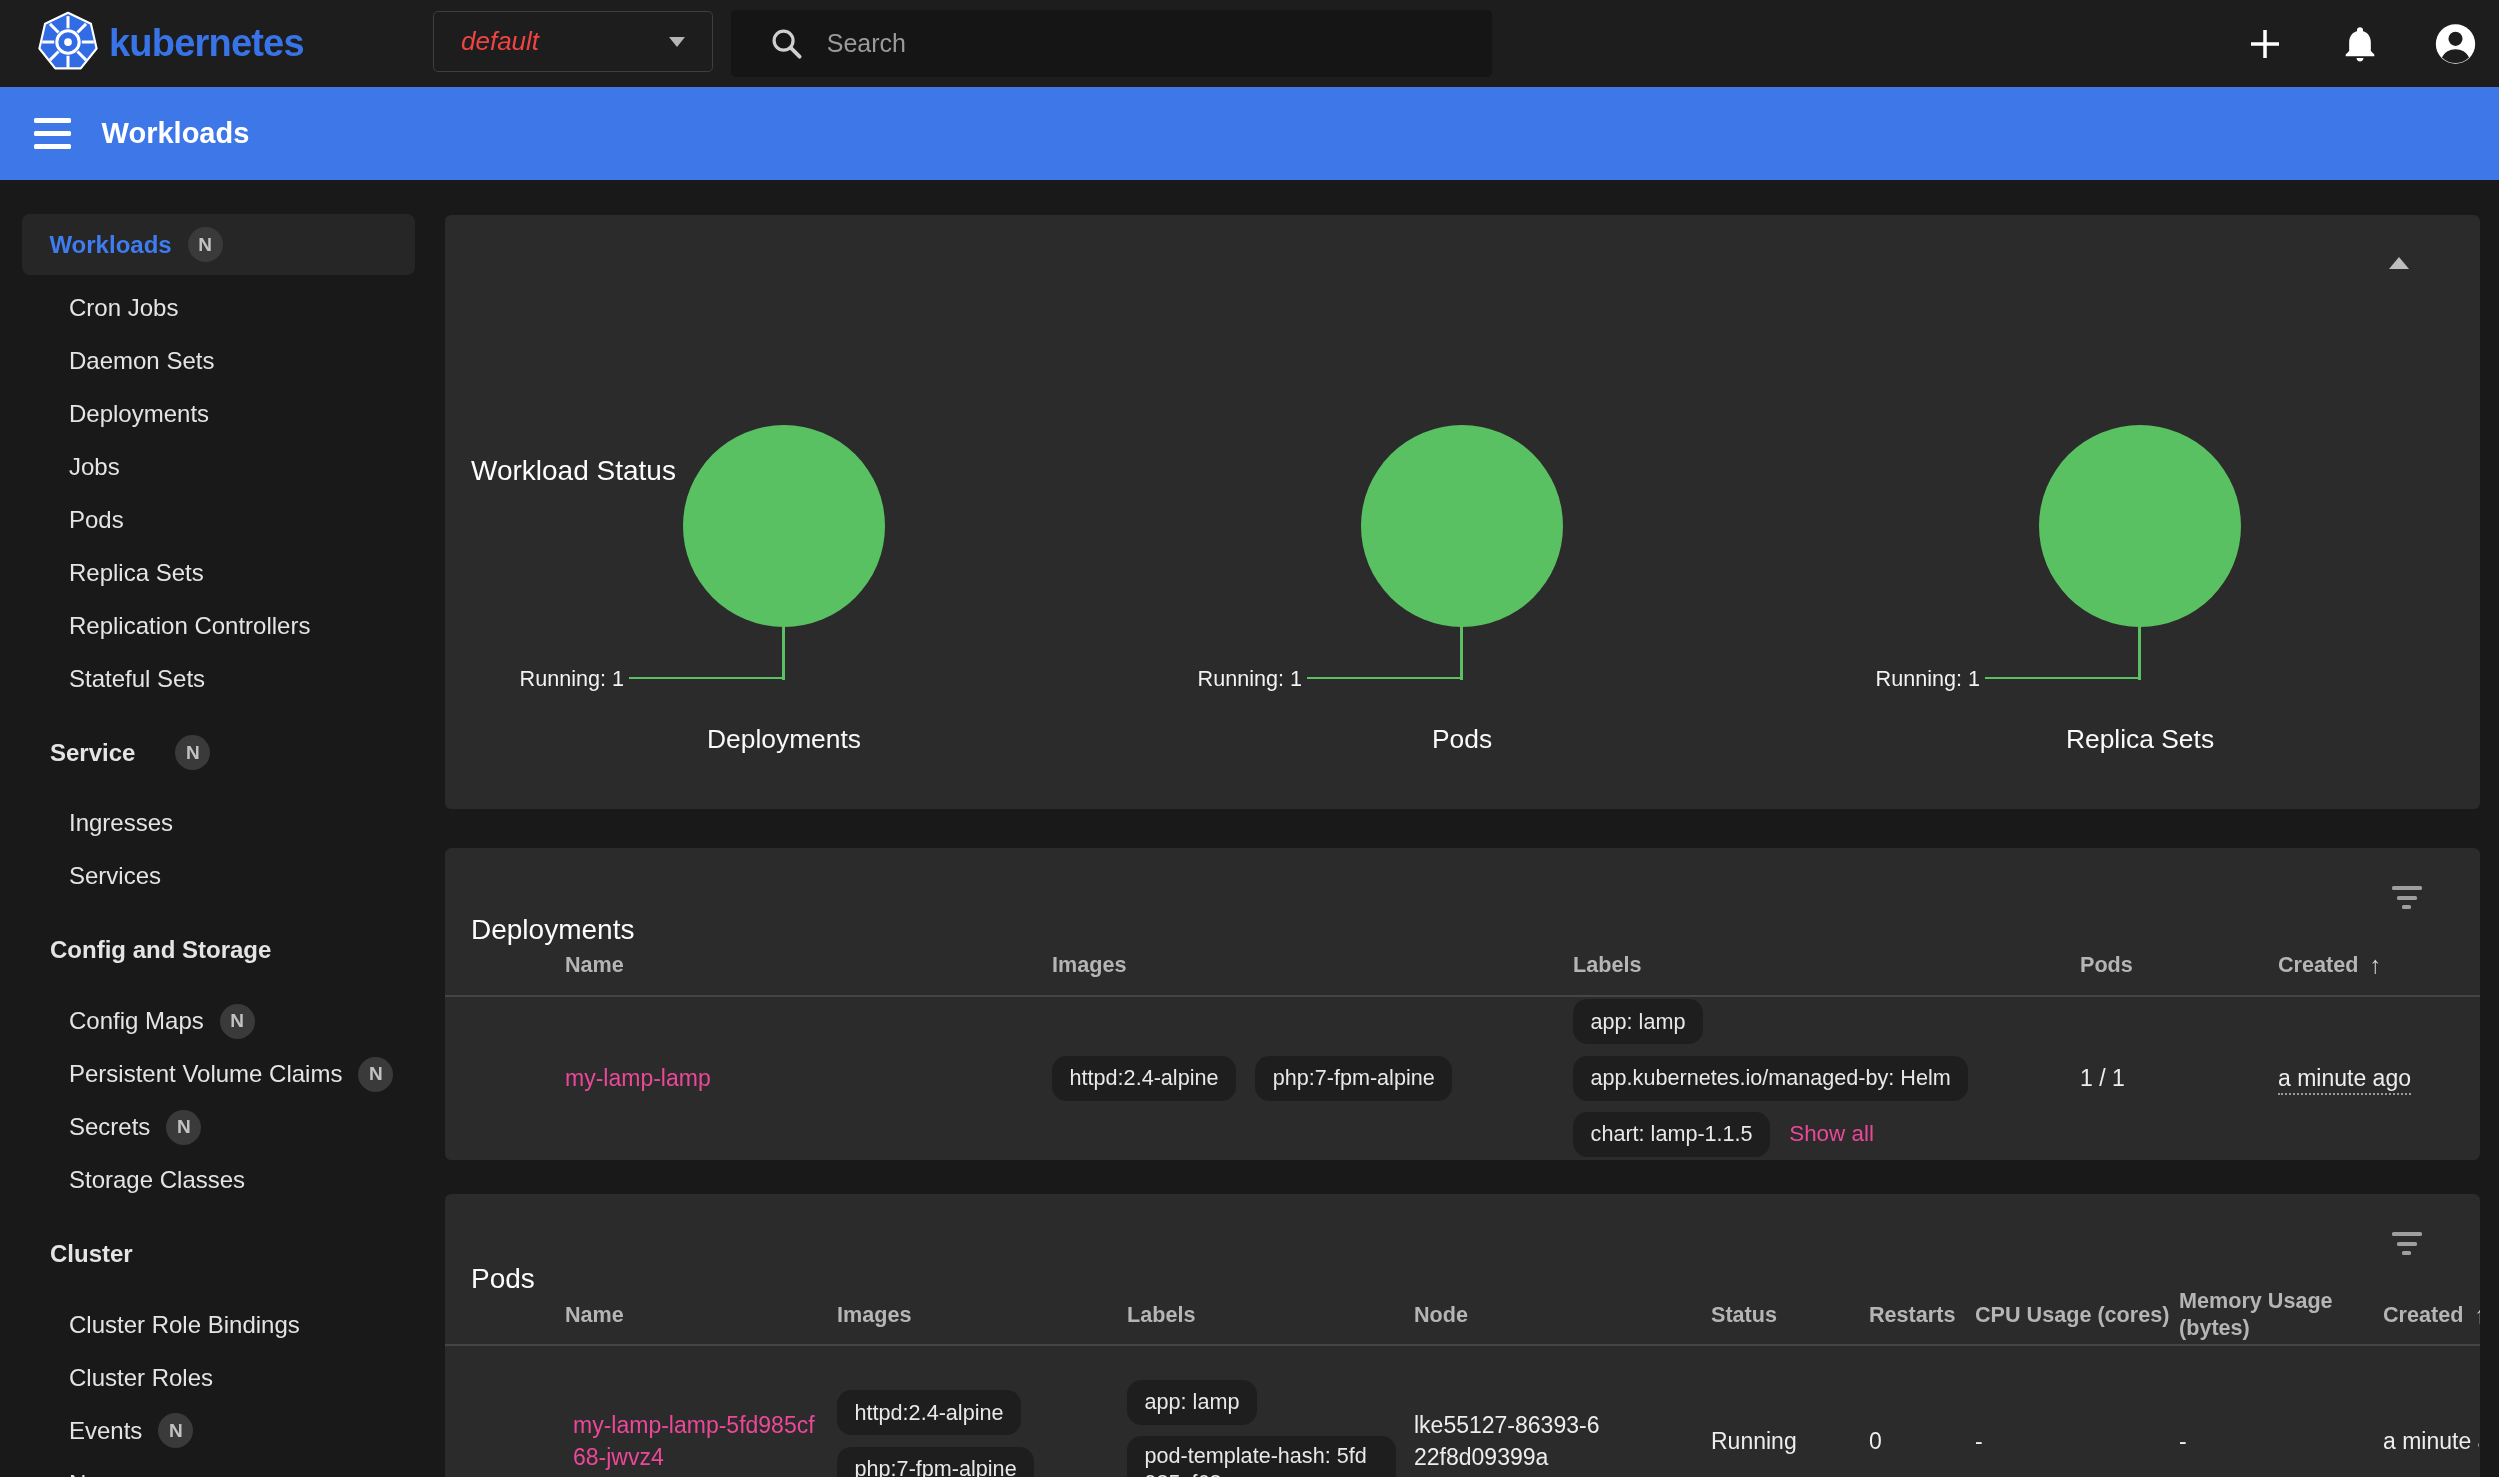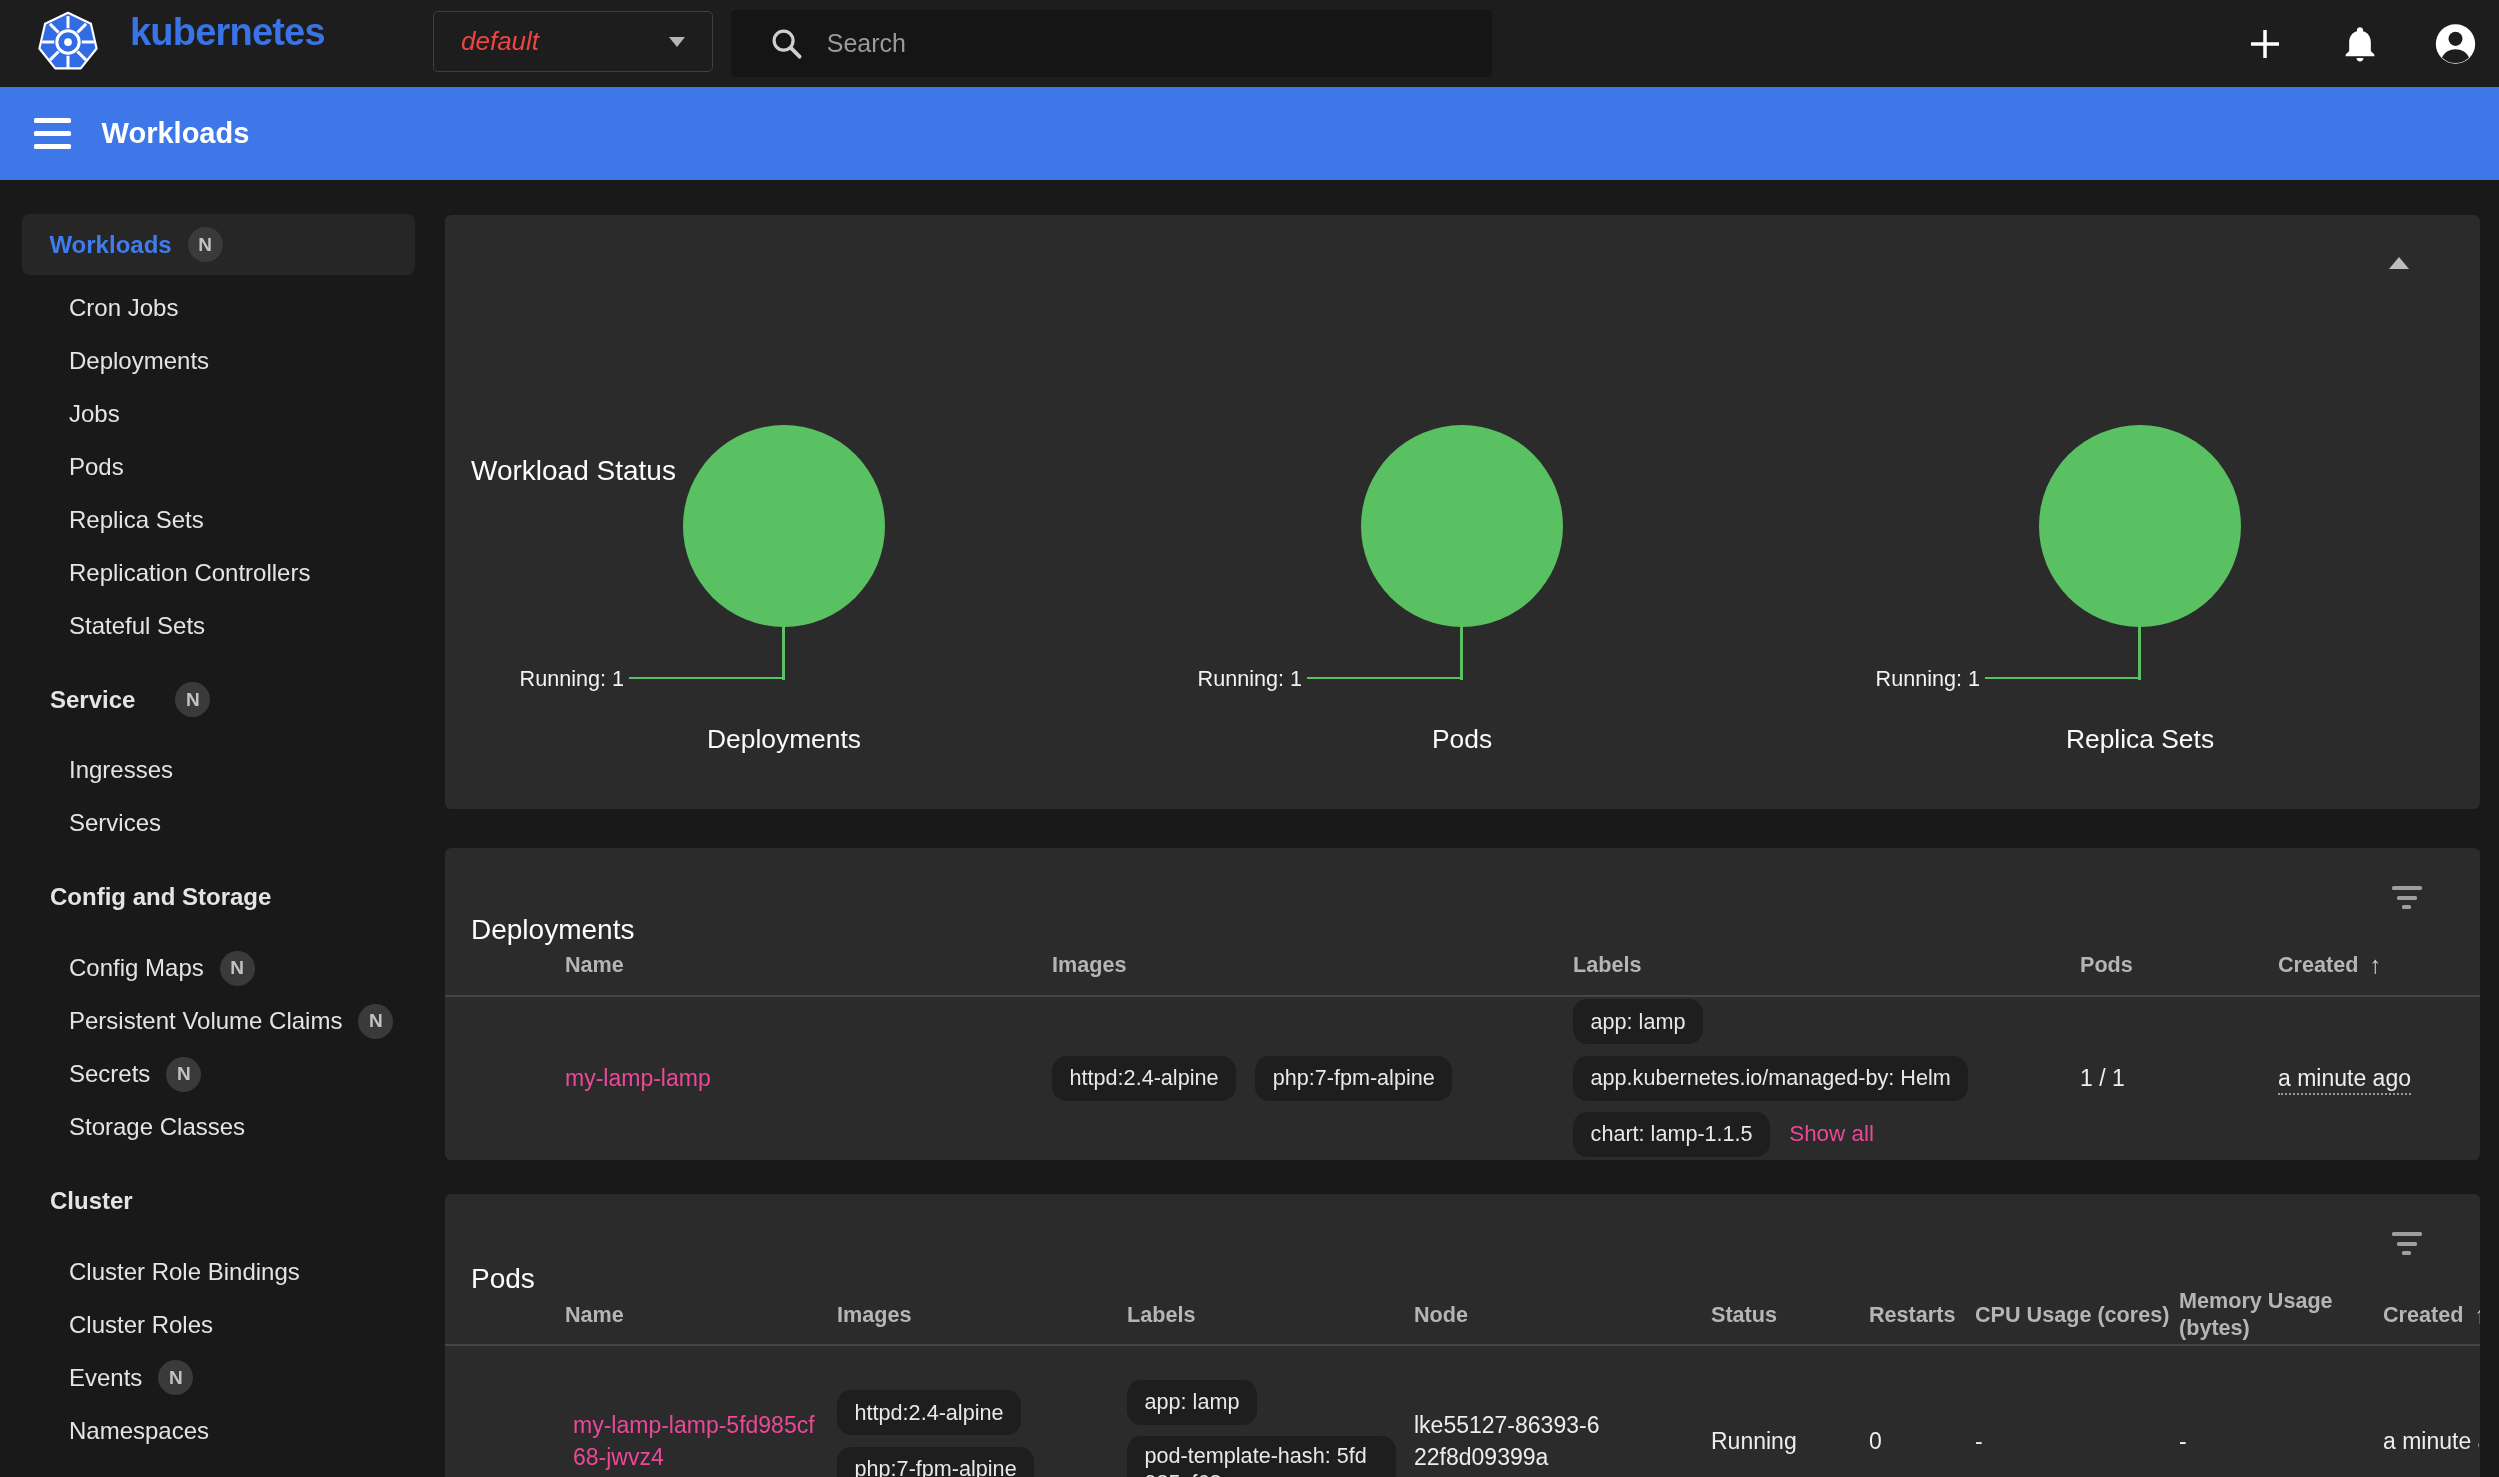--- a/index.html
+++ b/index.html
@@ -6,21 +6,21 @@
   html,body { width:2500px; height:1477px; overflow:hidden; }
   body {
     background:#191919;
     font-family:"Liberation Sans", sans-serif;
     color:#ededed;
     position:relative;
   }
 
   
   .topbar { position:absolute; left:0; top:0; width:2500px; height:87px; background:#1d1d1d; }
-  .brand-wrap { position:absolute; left:37px; top:11.2px; display:flex; align-items:flex-start; gap:31px; }
+  .brand-wrap { position:absolute; left:37px; top:11.2px; display:flex; align-items:center; gap:10px; }
   .brand-text { color:#3873e8; font-size:38px; font-weight:700; letter-spacing:-0.8px; }
   .ns-select { position:absolute; left:433px; top:11.2px; width:280px; height:61px;
     border:1.6px solid #3f3f3f; border-radius:4.8px; display:flex; align-items:center;
     padding:0 27px; cursor:pointer; }
   .ns-value { color:#ef4444; font-size:26px; flex:1;font-style:italic; }
   .caret-down { width:0; height:0; border-left:8.8px solid transparent; border-right:8.8px solid transparent;
     border-top:10.4px solid #b5b5b5; }
   .searchbox { position:absolute; left:731px; top:9.6px; width:761px; height:67px;
     background:#151515; border-radius:4.8px; display:flex; align-items:center; padding:0 24px; }
   .search-icon { width:35px; height:35px; margin:0 22.4px 0 14.4px; flex:none; }
@@ -181,20 +181,23 @@
 
 <nav class="sidebar">
   <div class="nav-item nav-active">
     <span>Workloads</span>
     <span class="badge">N</span>
   </div>
   <div class="nav-item nav-sub">
       <span>Cron Jobs</span>
     </div>
   <div class="nav-item nav-sub">
+      <span>Daemon Sets</span>
+    </div>
+  <div class="nav-item nav-sub">
       <span>Deployments</span>
     </div>
   <div class="nav-item nav-sub">
       <span>Jobs</span>
     </div>
   <div class="nav-item nav-sub">
       <span>Pods</span>
     </div>
   <div class="nav-item nav-sub">
       <span>Replica Sets</span>

